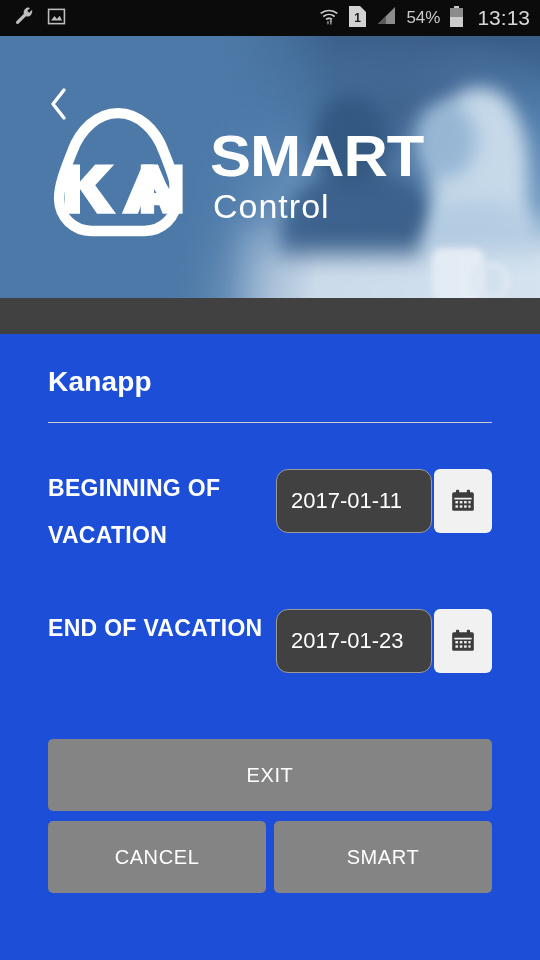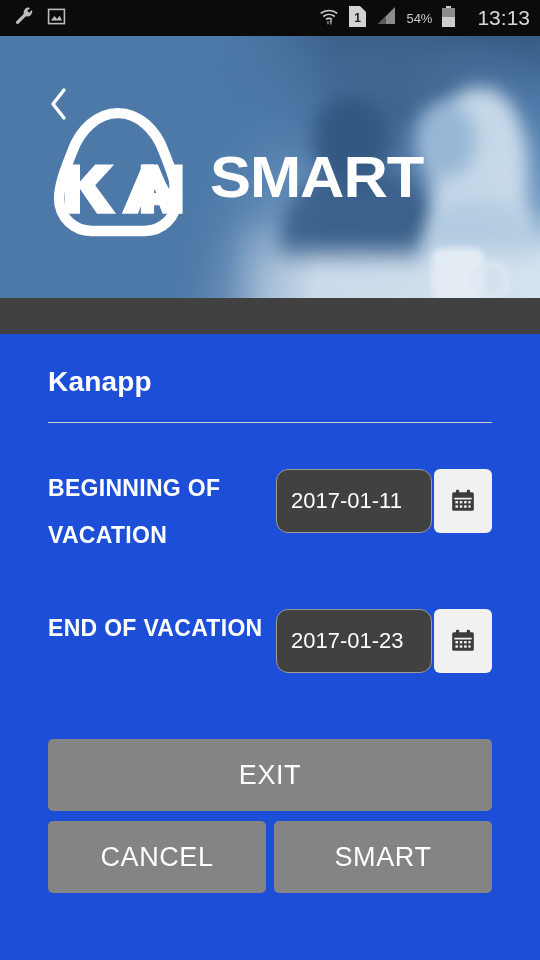--- a/index.html
+++ b/index.html
@@ -35,28 +35,28 @@
   .sb-left { display: flex; align-items: center; gap: 13px; }
   .sb-right {
     margin-left: auto;
     display: flex;
     align-items: center;
     gap: 9px;
   }
   .sb-icon { display: block; }
   .sb-battery-text {
     color: #c9c9c9;
-    font-size: 13px;
+    font-size: 17px;
     letter-spacing: 0px;
   }
   .sb-clock {
     color: #d8d8d8;
     font-size: 21px;
     letter-spacing: 0px;
-    margin-left: 12px;
+    margin-left: 4px;
   }
 
   
   .banner {
     position: relative;
     height: 262px;
     overflow: hidden;
     background:
       linear-gradient(100deg, #4b77a6 0%, #4d7aa9 36%, rgba(85,125,166,0.0) 58%),
       radial-gradient(ellipse 200px 150px at 400px 70px, #3f638c 0%, rgba(63,99,140,0) 70%),
@@ -209,21 +209,21 @@
     padding: 0;
   }
 
   .button-stack { margin-top: 66px; }
   .btn {
     background: #848484;
     border: none;
     border-radius: 5px;
     color: #ffffff;
     font-family: "Liberation Sans", sans-serif;
-    font-size: 27px;
+    font-size: 20px;
     letter-spacing: 0.6px;
     cursor: pointer;
     height: 72px;
     display: flex;
     align-items: center;
     justify-content: center;
   }
   .btn-full { width: 100%; }
   .btn-row {
     display: flex;
@@ -310,20 +310,21 @@
         <g fill="#ffffff">
           <path d="M24 72h16v18l16-18h20L56 94l22 30H58L40 98v26H24z"></path>
           <path d="M84 124l22-52h16l22 52h-17l-3.5-9h-19l-3.5 9zm26-22h11l-5.5-15z"></path>
         </g>
         <g fill="#ffffff">
           <path d="M118 72h14l16 26V72h14v52h-14l-16-26v26h-14z" transform="translate(-14,0)"></path>
         </g>
       </svg>
       <div class="brand-text">
         <div class="smart-word">SMART</div>
+        <div class="control-word">Control</div>
       </div>
     </div>
   </div>
 
   <div class="content">
 
     <div class="page-title">Kanapp</div>
     <div class="title-rule"></div>
 
     <div class="field-row">

